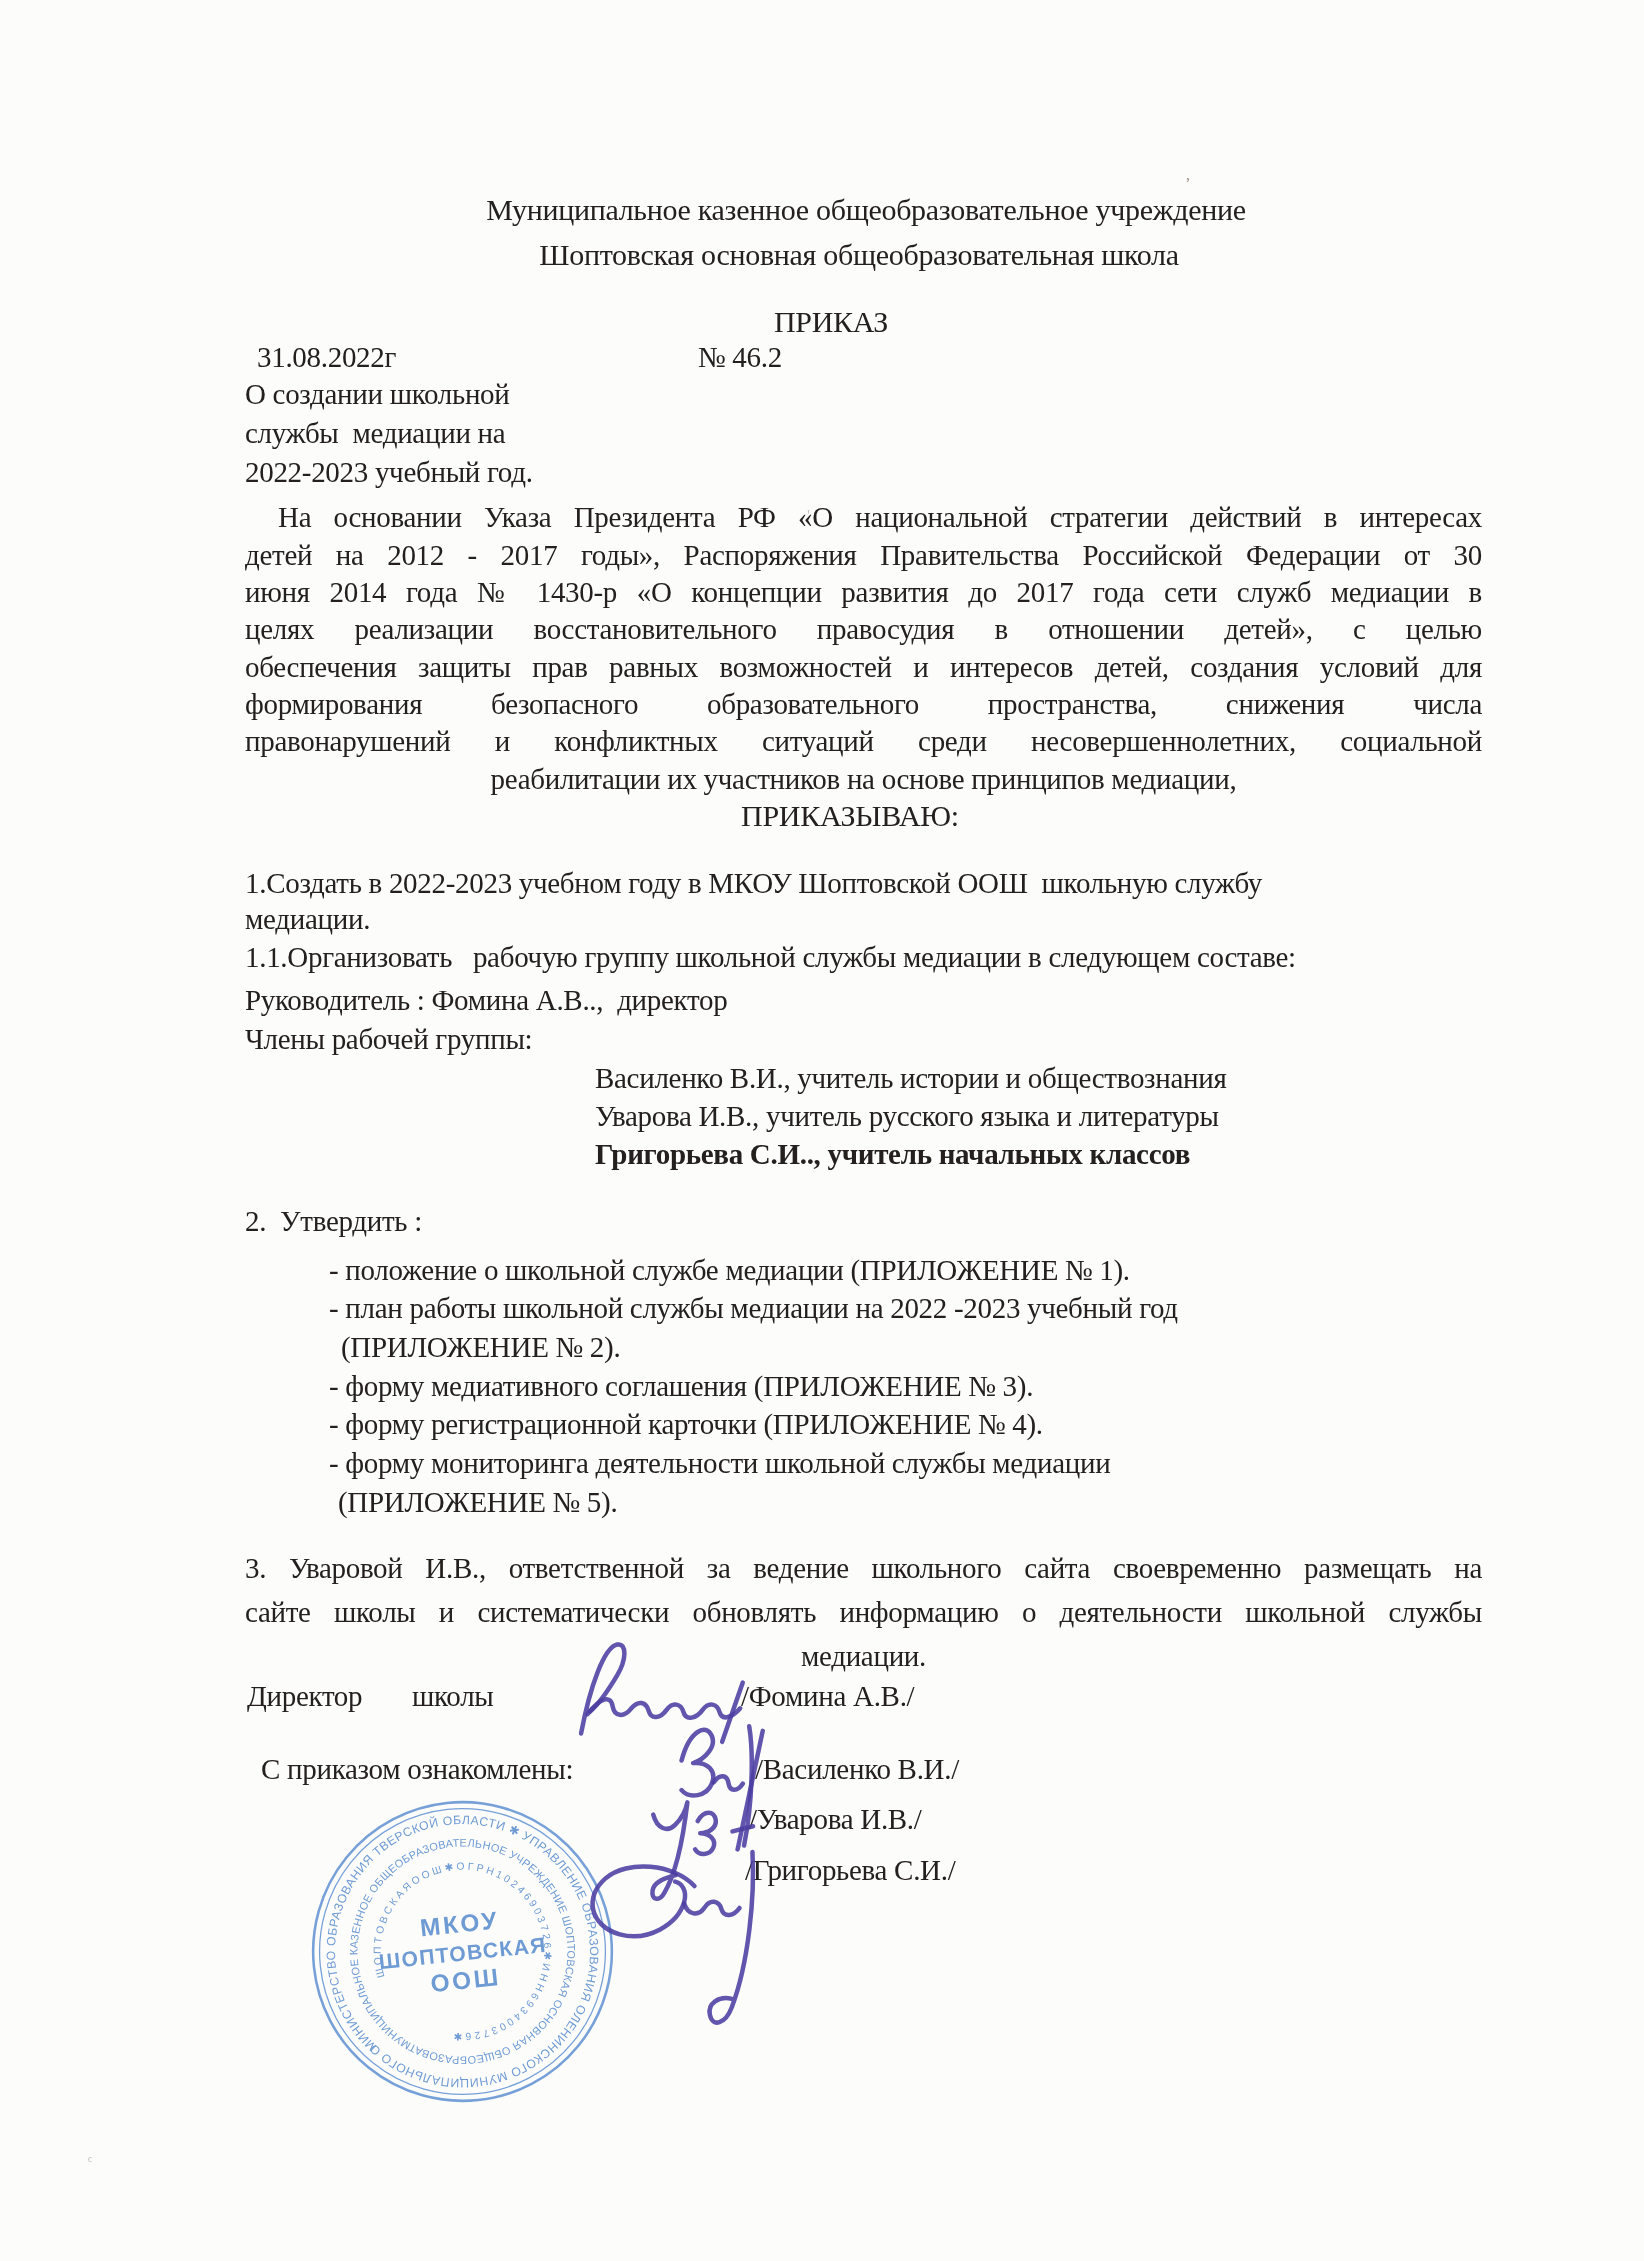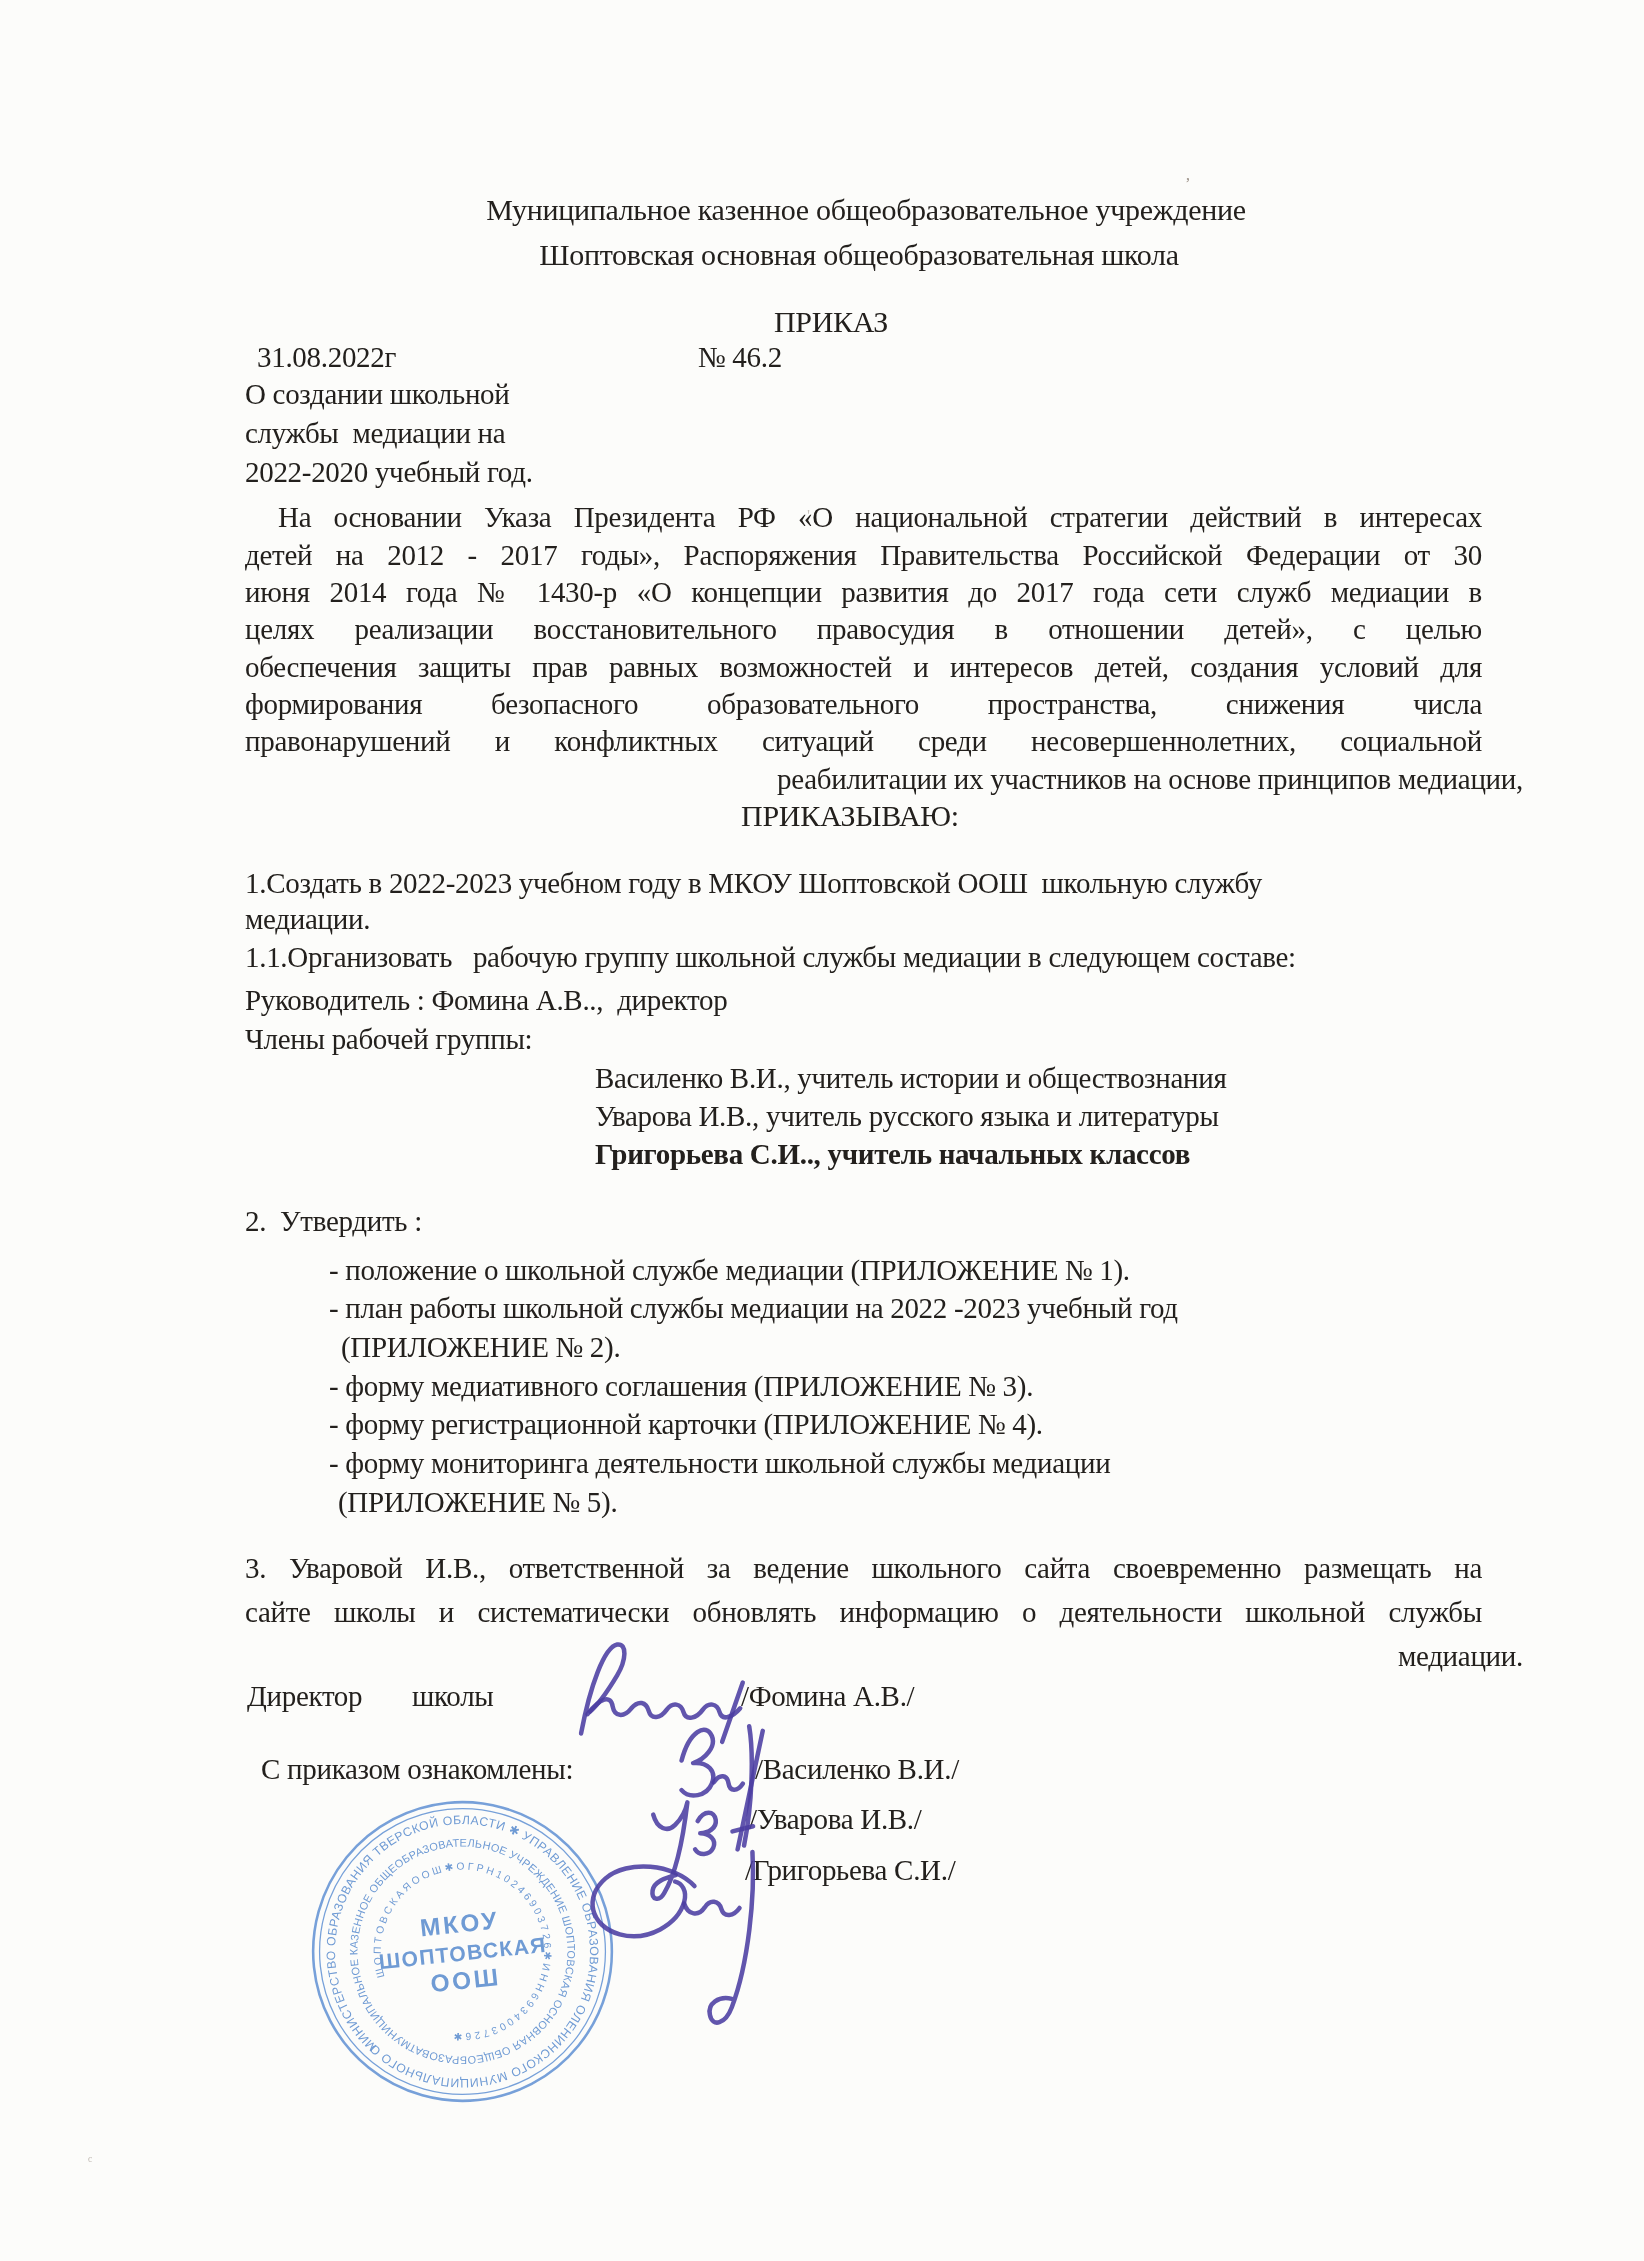--- a/index.html
+++ b/index.html
@@ -14,21 +14,21 @@
     font-size:29px;
     letter-spacing:-0.3px;
   }
   .abs{position:absolute;}
   .line{white-space:pre;line-height:37px;}
   .jline{
     width:1237px;line-height:37px;
     text-align:justify;text-align-last:justify;
     white-space:normal;
   }
-  .jline-last{width:1237px;line-height:37px;text-align:right;margin-left:41px;}
+  .jline-last{width:1237px;line-height:37px;text-align:center;}
   .center{text-align:center;white-space:pre;line-height:37px;}
   .hdr{font-size:30px;}
   .speck{color:#8a7d72;font-size:17px;opacity:.8;}
   svg{display:block;}
   .sig-stroke{fill:none;stroke:#4b3da2;stroke-width:7;stroke-linecap:round;stroke-linejoin:round;opacity:.88;}
   .stamp-ring{fill:none;stroke:#5a8dd2;}
   .stamp-txt{font-family:"Liberation Sans","DejaVu Sans",sans-serif;fill:#5186cc;}
 </style>
 </head>
 <body>
@@ -38,21 +38,21 @@
   <div class="abs center hdr" style="top:191px;left:44px;width:1644px;">Муниципальное казенное общеобразовательное учреждение</div>
   <div class="abs center hdr" style="top:236px;left:37px;width:1644px;">Шоптовская основная общеобразовательная школа</div>
 
   <div class="abs center hdr" style="top:303px;left:9px;width:1644px;">ПРИКАЗ</div>
 
   <div class="abs line" style="top:339px;left:245px;margin-left:12px;">31.08.2022г</div>
   <div class="abs line" style="top:339px;left:698px;">№ 46.2</div>
 
   <div class="abs line" style="top:376px;left:245px;">О создании школьной</div>
   <div class="abs line" style="top:415px;left:245px;">службы  медиации на</div>
-  <div class="abs line" style="top:454px;left:245px;">2022-2020 учебный год.</div>
+  <div class="abs line" style="top:454px;left:245px;">2022-2023 учебный год.</div>
 
   <div class="abs jline" style="top:499px;left:245px;text-indent:33px;">На основании Указа Президента РФ «О национальной стратегии действий в интересах</div>
   <div class="abs jline" style="top:537px;left:245px;">детей на 2012 - 2017 годы», Распоряжения Правительства Российской Федерации от 30</div>
   <div class="abs jline" style="top:574px;left:245px;">июня 2014 года № 1430-р «О концепции развития до 2017 года сети служб медиации в</div>
   <div class="abs jline" style="top:611px;left:245px;">целях реализации восстановительного правосудия в отношении детей», с целью</div>
   <div class="abs jline" style="top:686px;left:245px;">формирования безопасного образовательного пространства, снижения числа</div>
   <div class="abs jline" style="top:649px;left:245px;">обеспечения защиты прав равных возможностей и интересов детей, создания условий для</div>
   <div class="abs jline" style="top:723px;left:245px;">правонарушений и конфликтных ситуаций среди несовершеннолетних, социальной</div>
   <div class="abs jline-last" style="top:761px;left:245px;">реабилитации их участников на основе принципов медиации,</div>
 

